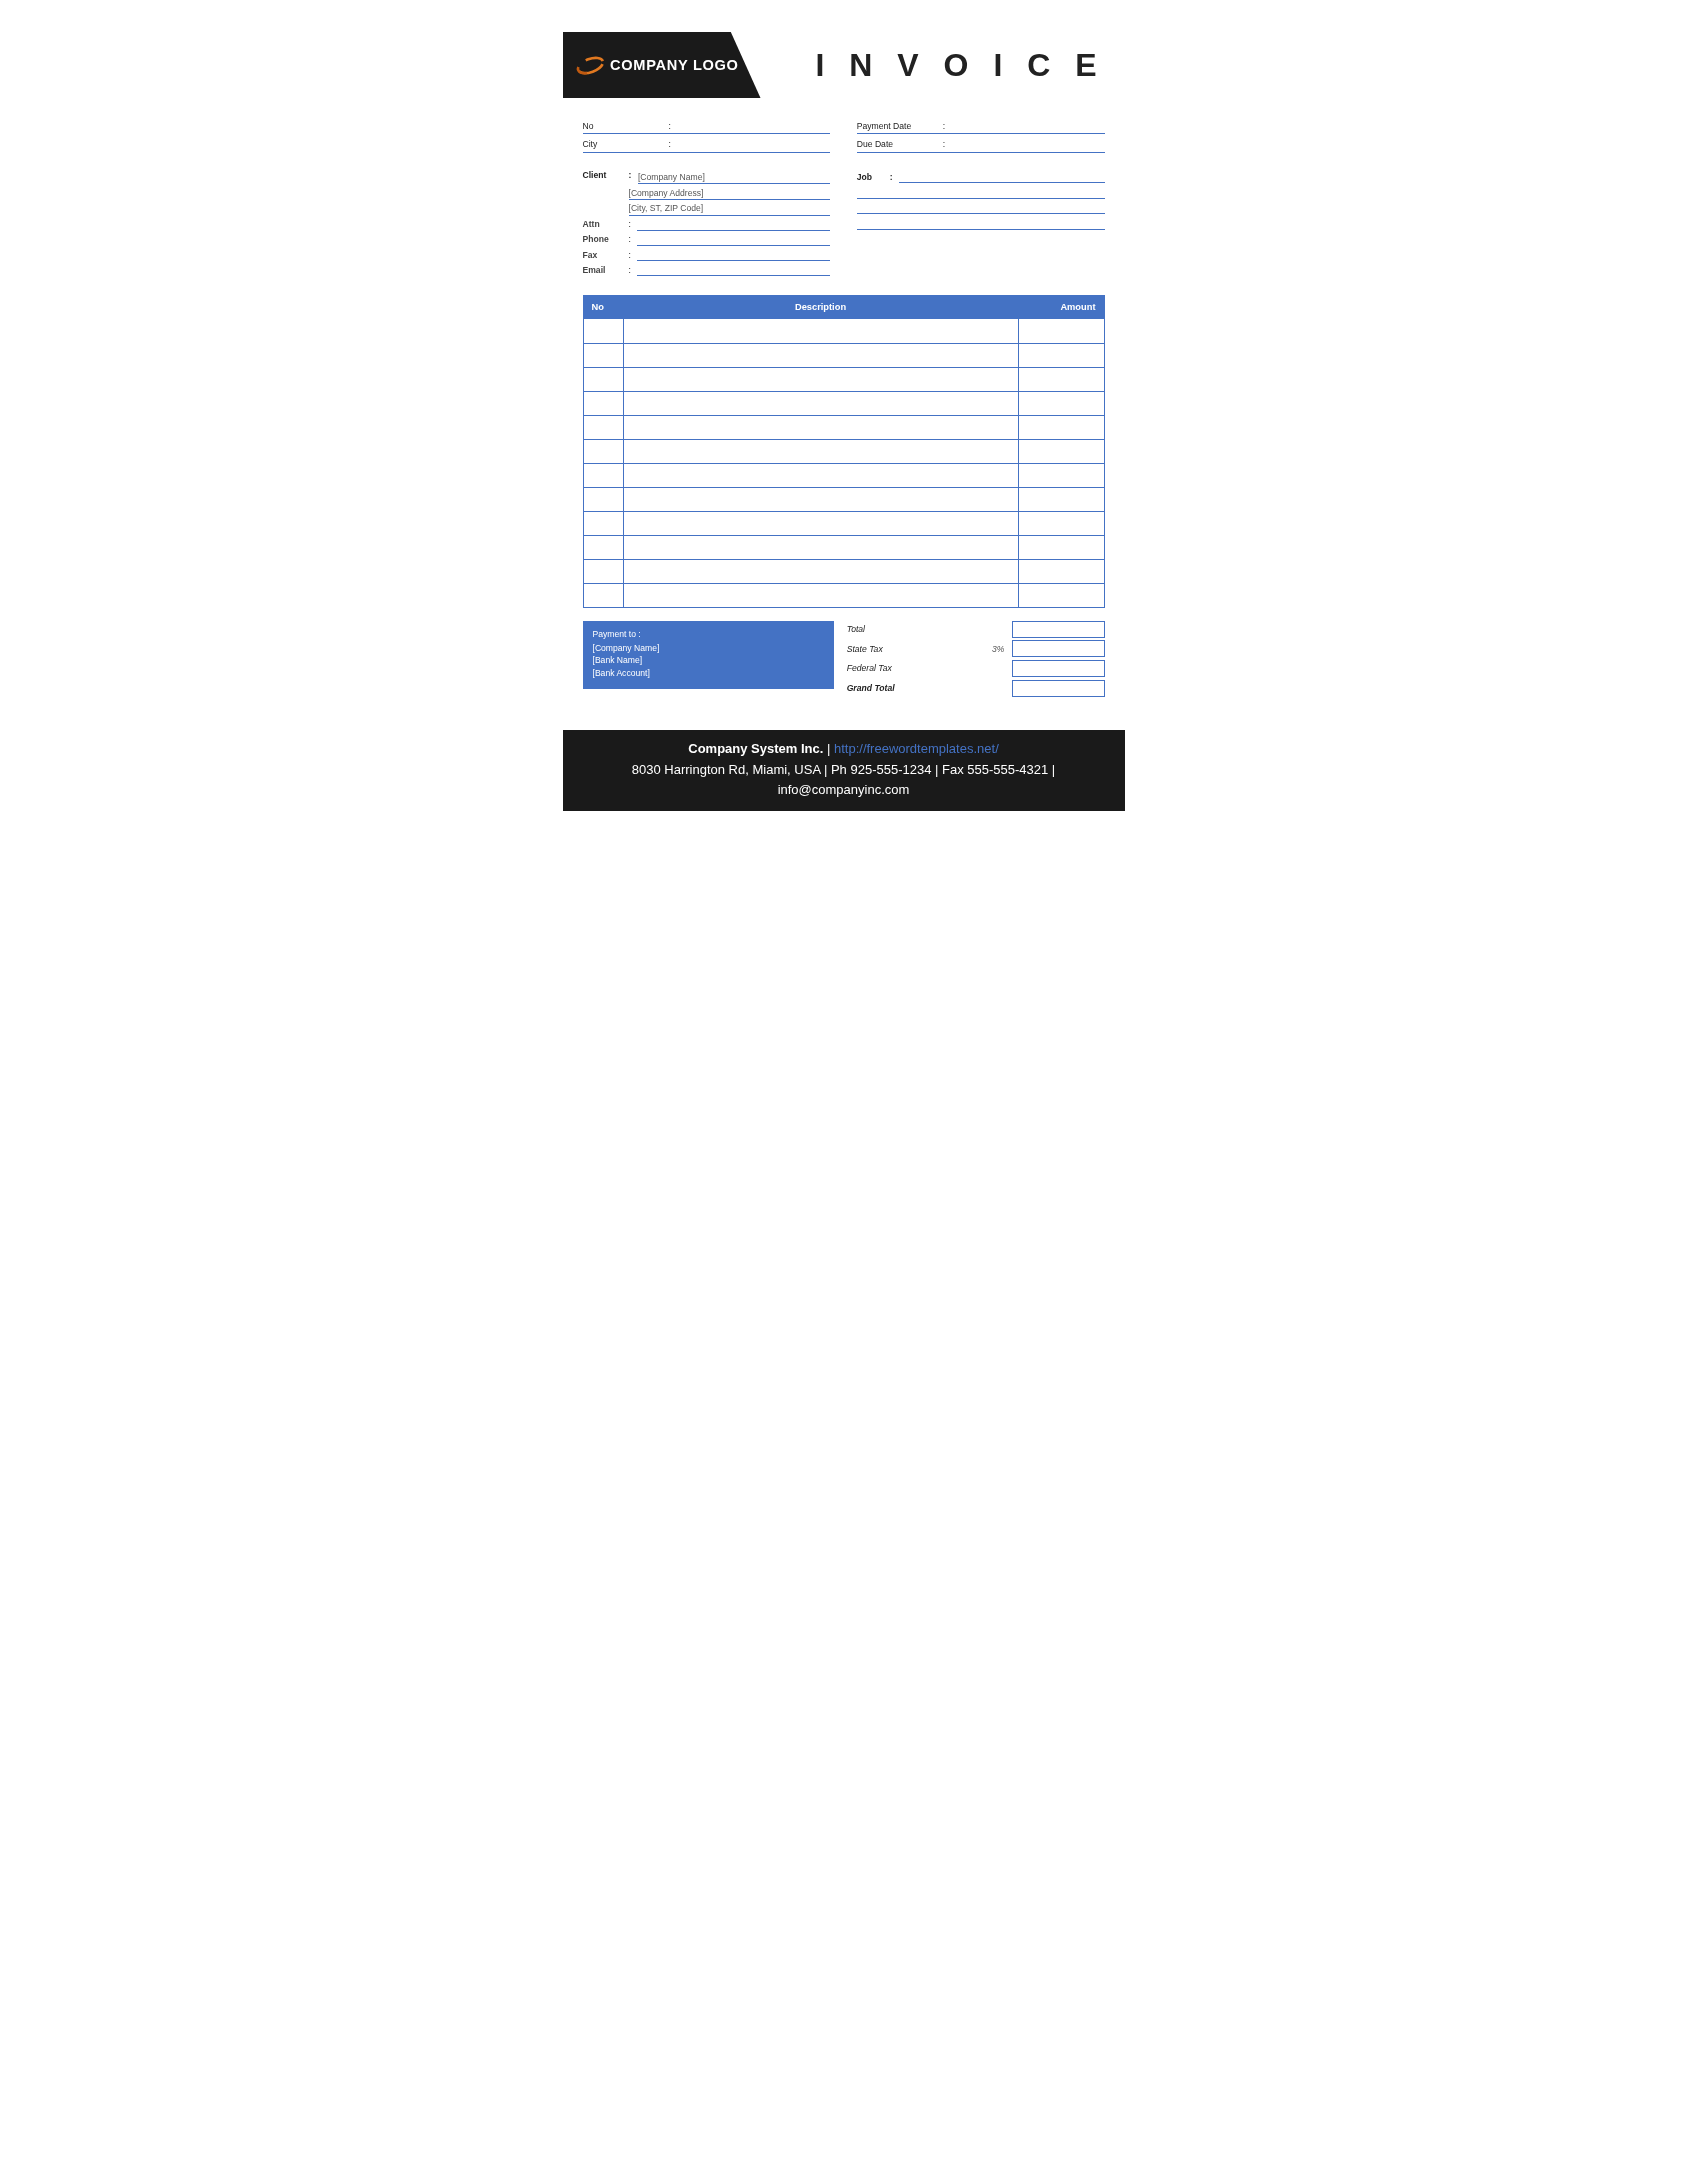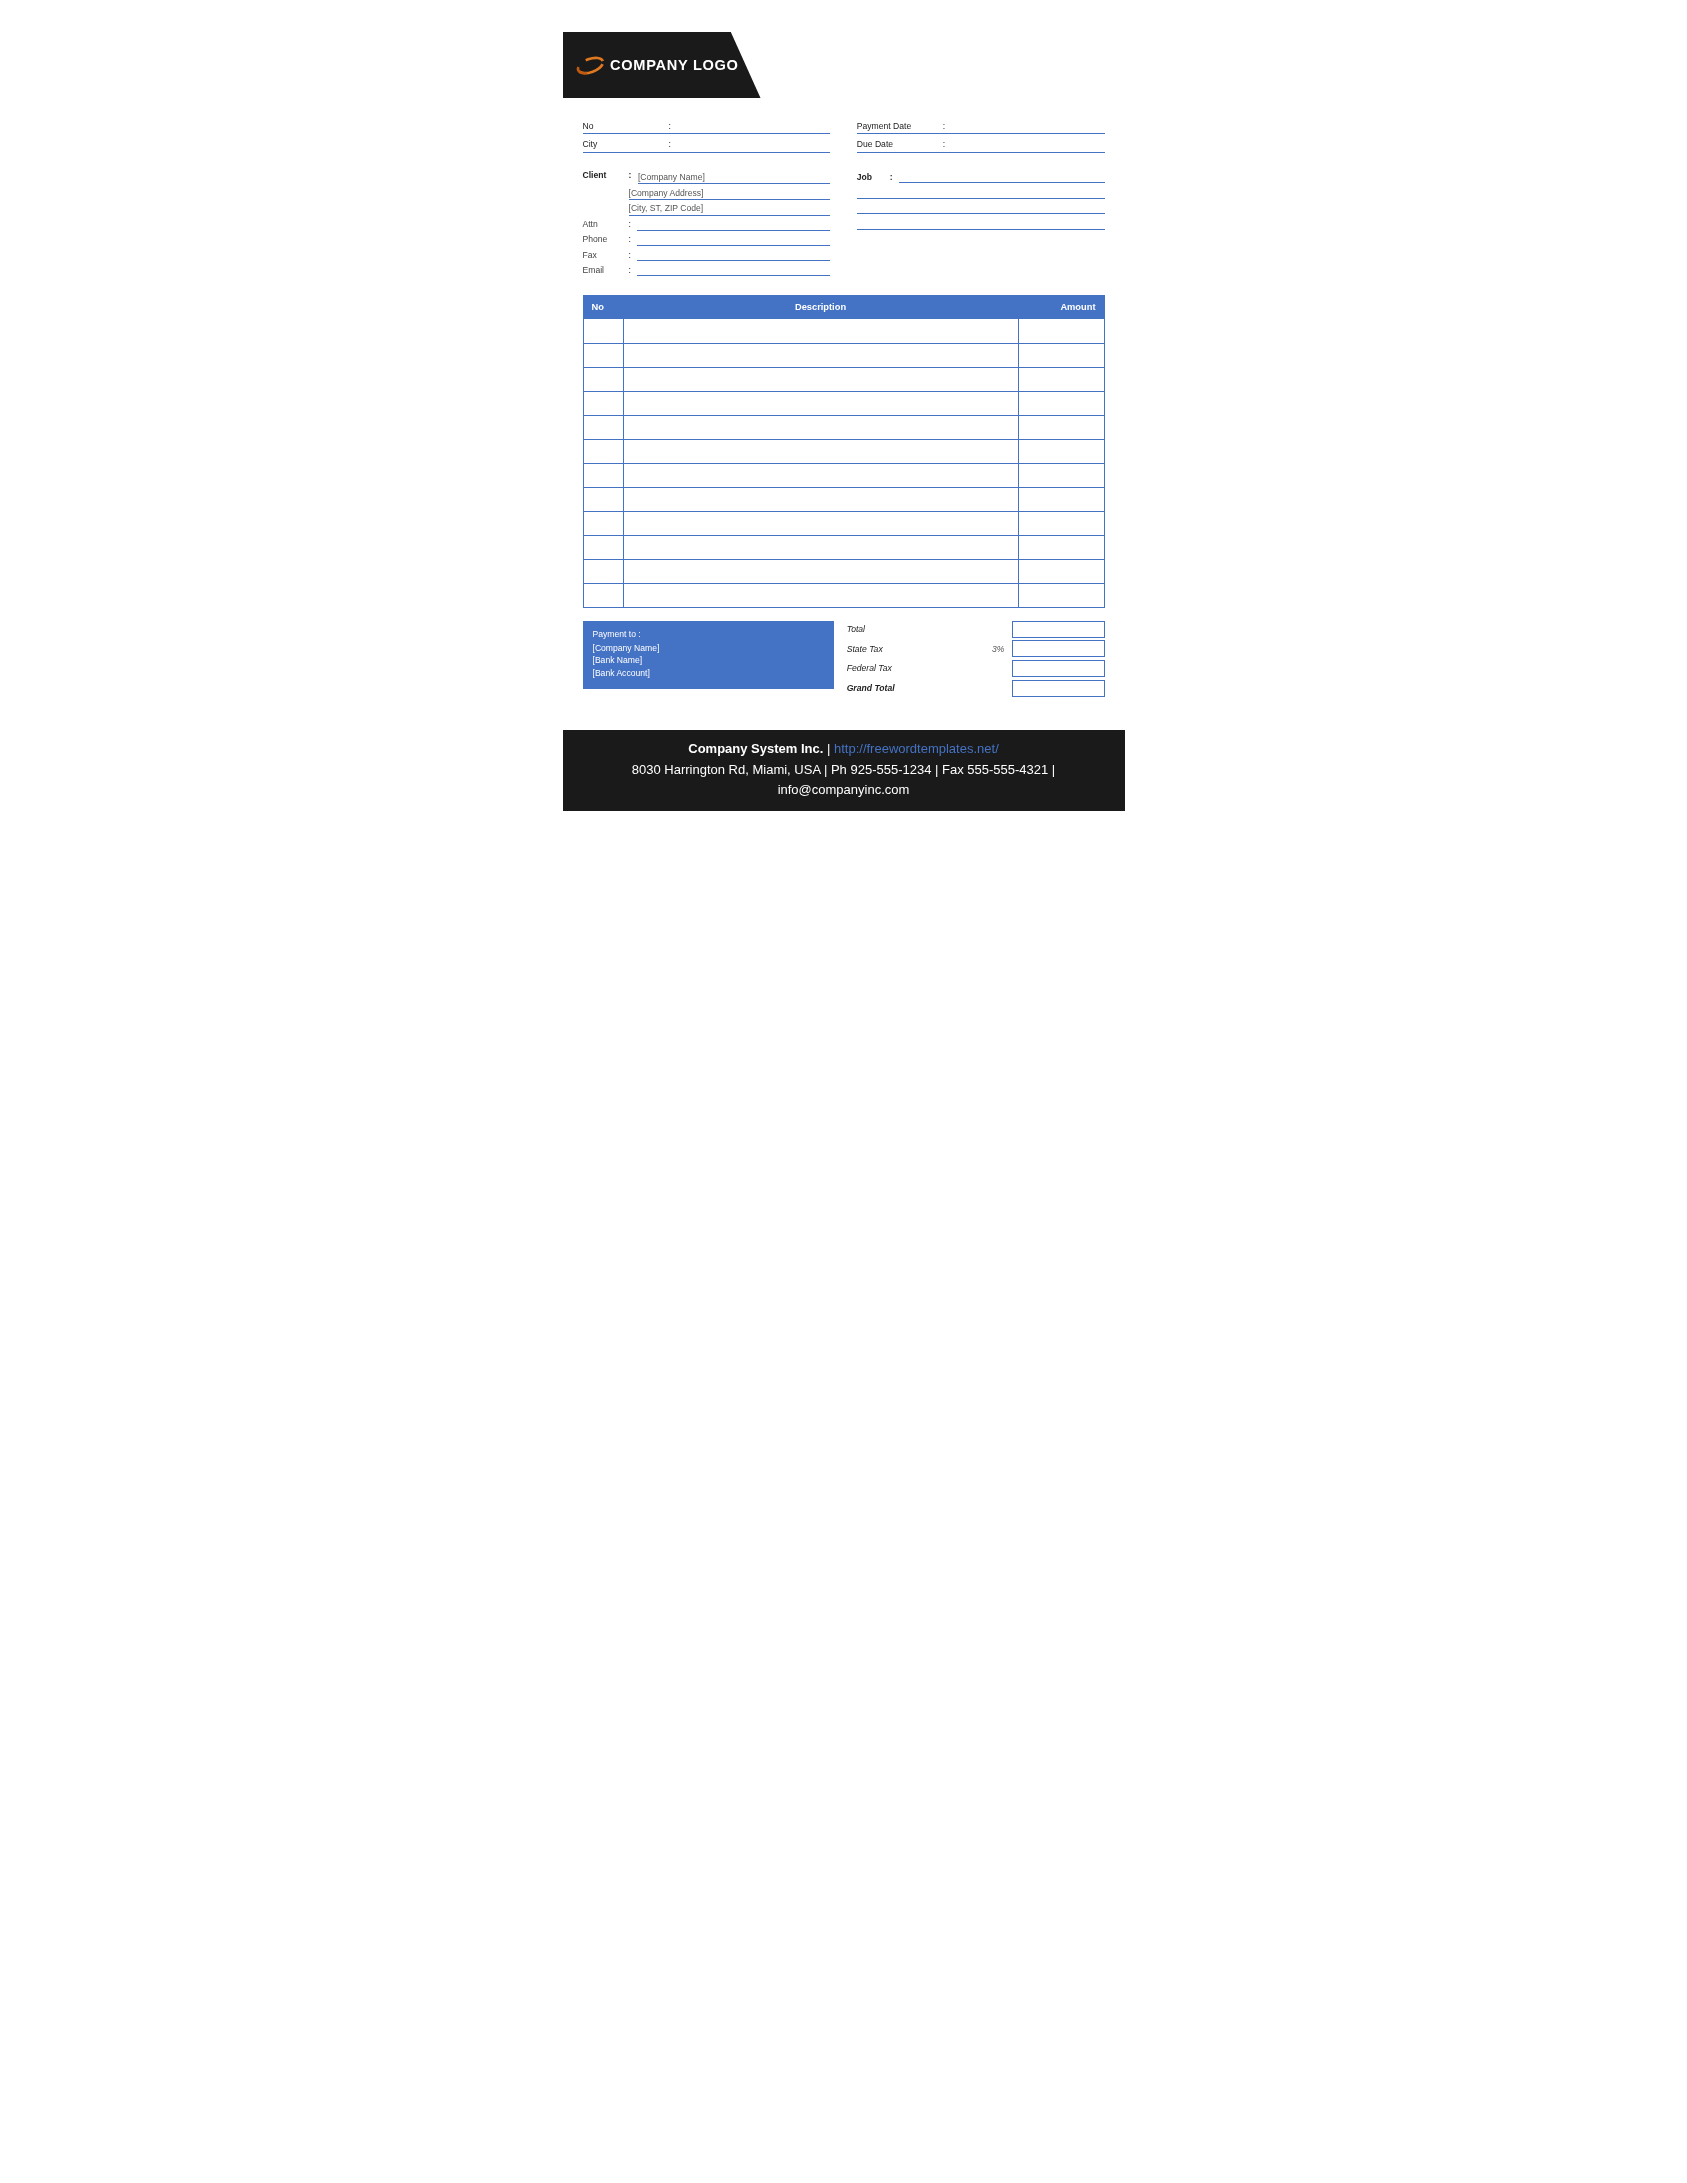--- a/index.html
+++ b/index.html
@@ -122,20 +122,21 @@
     .client-sub-row {
       display: flex;
       align-items: center;
       margin-bottom: 2px;
       padding-left: 0px;
     }
     .client-sub-label {
       width: 46px;
       color: #444;
       flex-shrink: 0;
+      font-weight: bold;
     }
     .client-sub-colon {
       margin-right: 6.6px;
     }
     .client-sub-field {
       flex: 1;
       border-bottom: 0.7px solid #4472c4;
       padding: 1.3px 0;
       color: #555;
       min-height: 13.2px;
@@ -282,20 +283,23 @@
   <div class="header-logo">
     <div class="logo-text">
 
       <svg width="29" height="21" viewBox="0 0 44 32">
         <ellipse cx="22" cy="16" rx="20" ry="10" fill="none" stroke="#e07820" stroke-width="4" stroke-dasharray="40 23" stroke-dashoffset="-5" transform="rotate(-20 22 16)"></ellipse>
         <ellipse cx="22" cy="16" rx="20" ry="10" fill="none" stroke="#c05a10" stroke-width="4" stroke-dasharray="20 43" stroke-dashoffset="30" transform="rotate(-20 22 16)"></ellipse>
       </svg>
       <span>COMPANY LOGO</span>
     </div>
   </div>
+  <div class="header-title">
+    <span class="invoice-title">I N V O I C E</span>
+  </div>
 </div>
 
 <div class="info-section">
   <div class="info-grid">
     <div class="info-row">
       <span class="info-label">No</span>
       <span class="info-colon">:</span>
       <span class="info-value"></span>
     </div>
     <div class="info-row">

